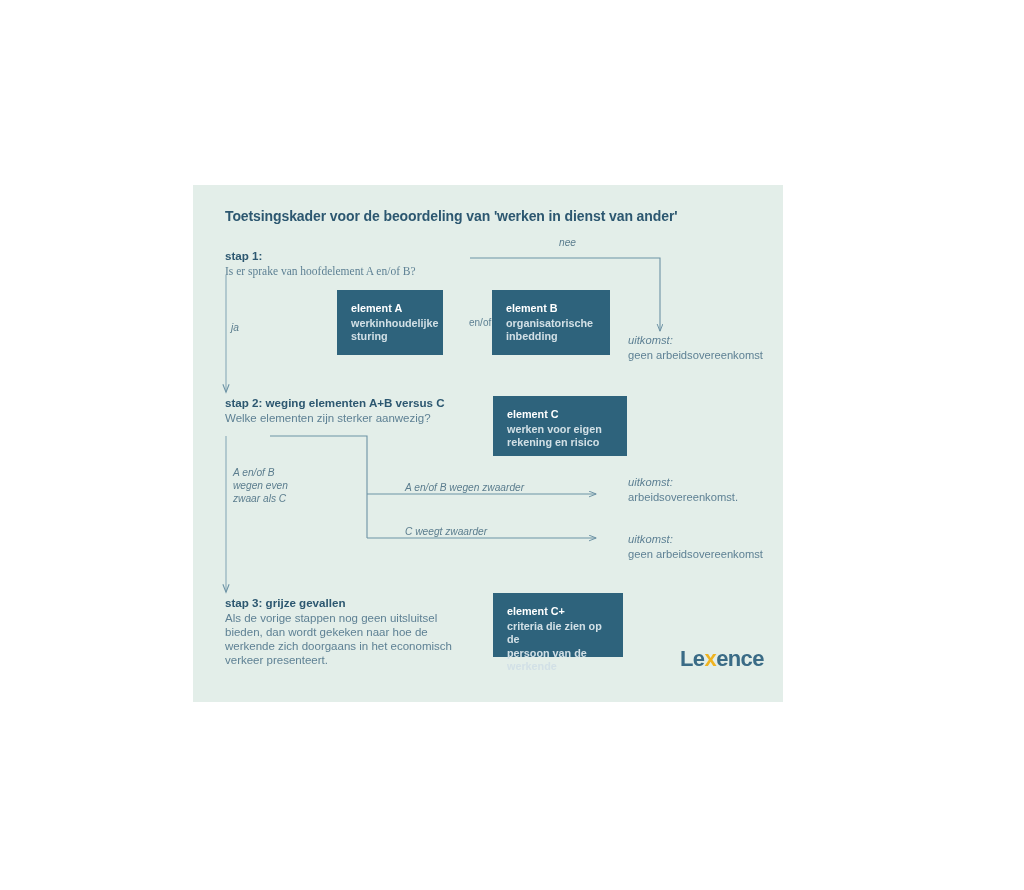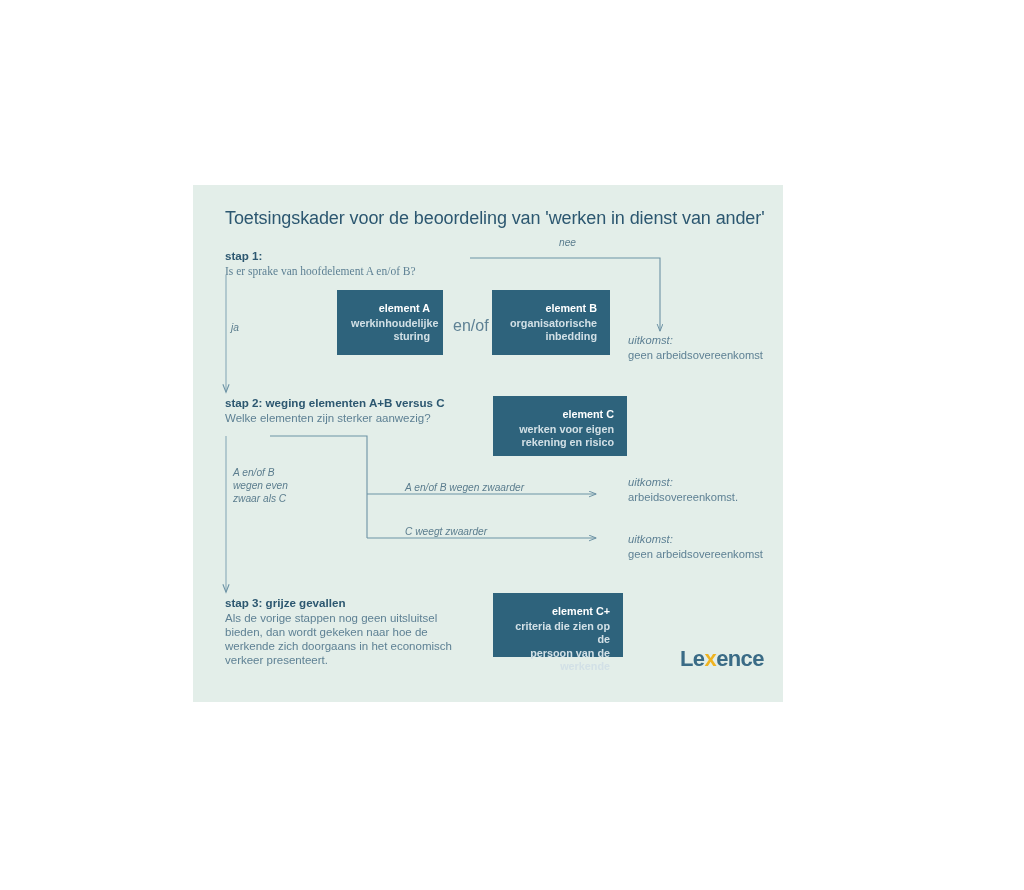--- a/index.html
+++ b/index.html
@@ -21,22 +21,22 @@
     left: 193px;
     top: 185px;
     width: 590px;
     height: 517px;
     background: #e3eee9;
   }
 
   #title {
     position: absolute;
     left: 32px; top: 23px;
-    font-size: 18px;
-    font-weight: normal;
+    font-size: 14px;
+    font-weight: bold;
     color: #2c5770;
     letter-spacing: -0.1px;
     white-space: nowrap;
   }
   #subtitle {
     position: absolute;
     left: 32px; top: 40px;
     font-size: 10.6px;
     font-style: italic;
     color: #4a7286;
@@ -61,21 +61,20 @@
 
   
   .ebox {
     position: absolute;
     background: #2e637c;
     color: #dbe6ea;
     padding: 12px 13px 12px 14px;
     box-sizing: border-box;
     font-size: 10.8px;
     line-height: 13.6px;
-    text-align: right;
   }
   .ebox .ebox-title {
     display: block;
     font-weight: bold;
     color: #ffffff;
     font-size: 10.8px;
     margin-bottom: 1px;
   }
   .ebox .ebox-desc {
     display: block;
@@ -88,24 +87,25 @@
   .clabel {
     position: absolute;
     font-size: 10.2px;
     font-style: italic;
     color: #5b7d8e;
     white-space: pre-line;
     line-height: 13px;
   }
   .plain-label {
     position: absolute;
-    font-size: 16px;
+    font-size: 10px;
     color: #5e8194;
     white-space: nowrap;
     font-style: normal;
+    margin-left: 16px;
   }
 
   
   .outcome {
     position: absolute;
     font-size: 11.2px;
     line-height: 14.5px;
     color: #5e8194;
     white-space: nowrap;
   }

